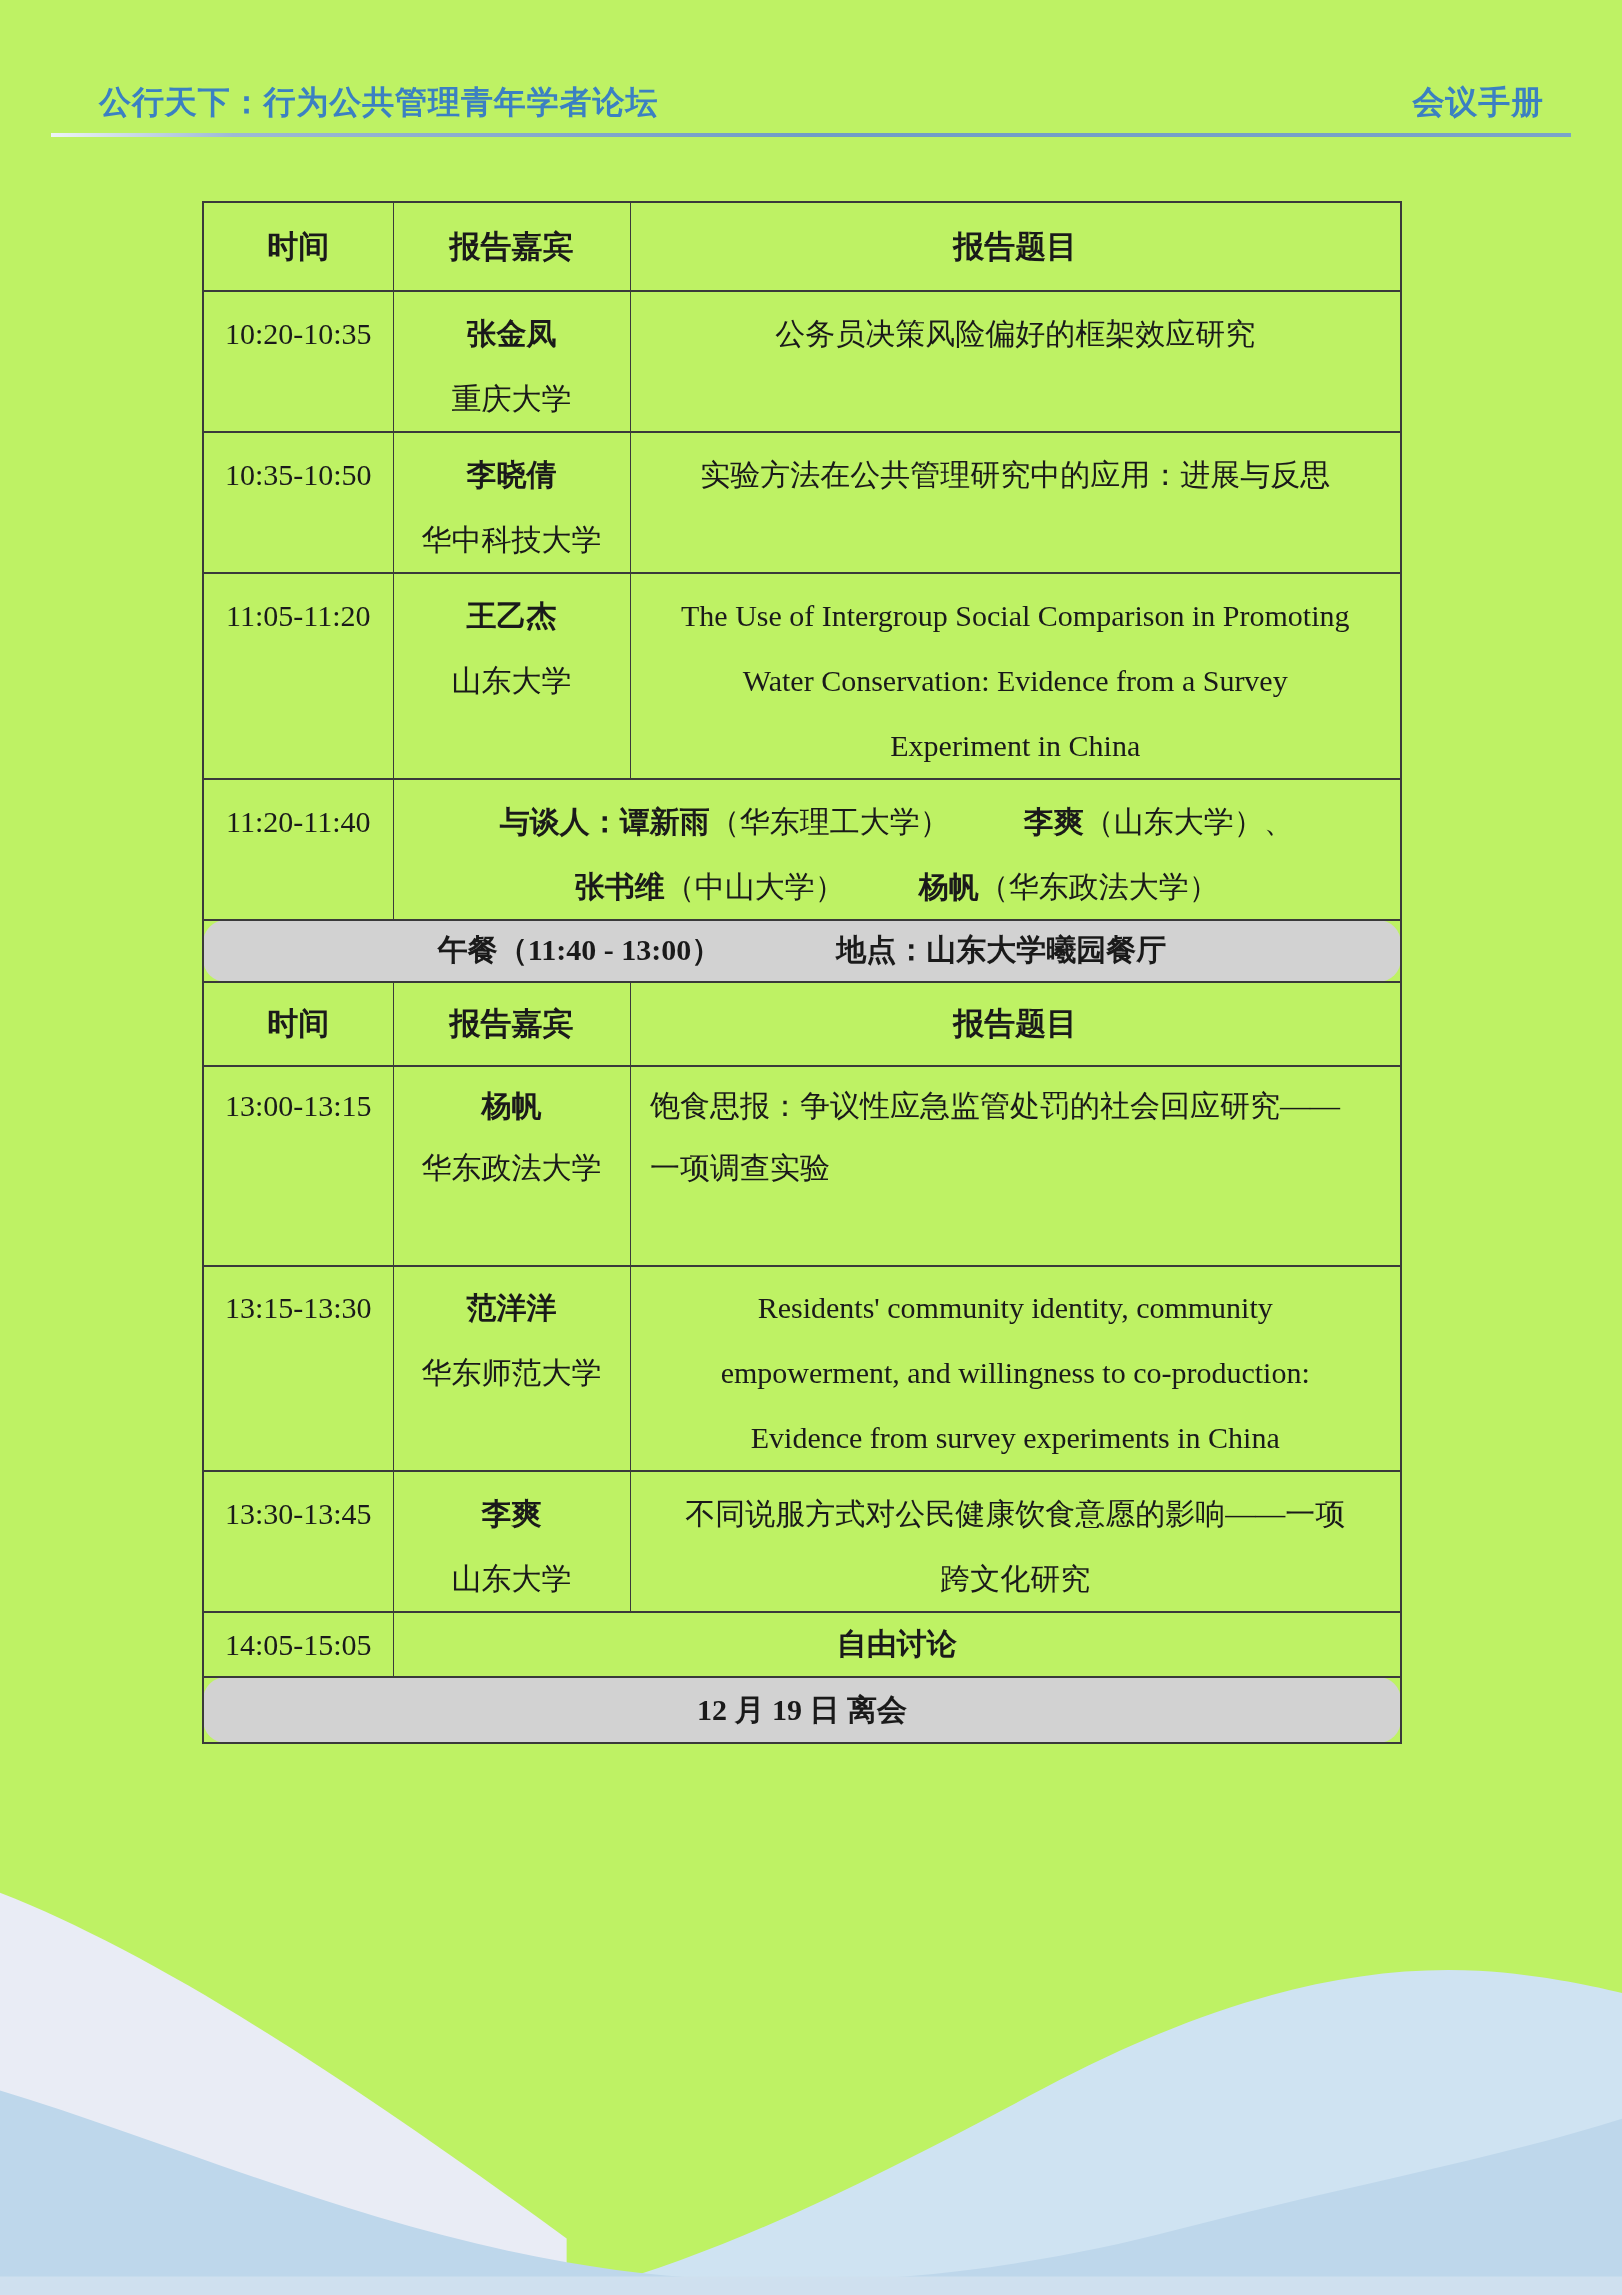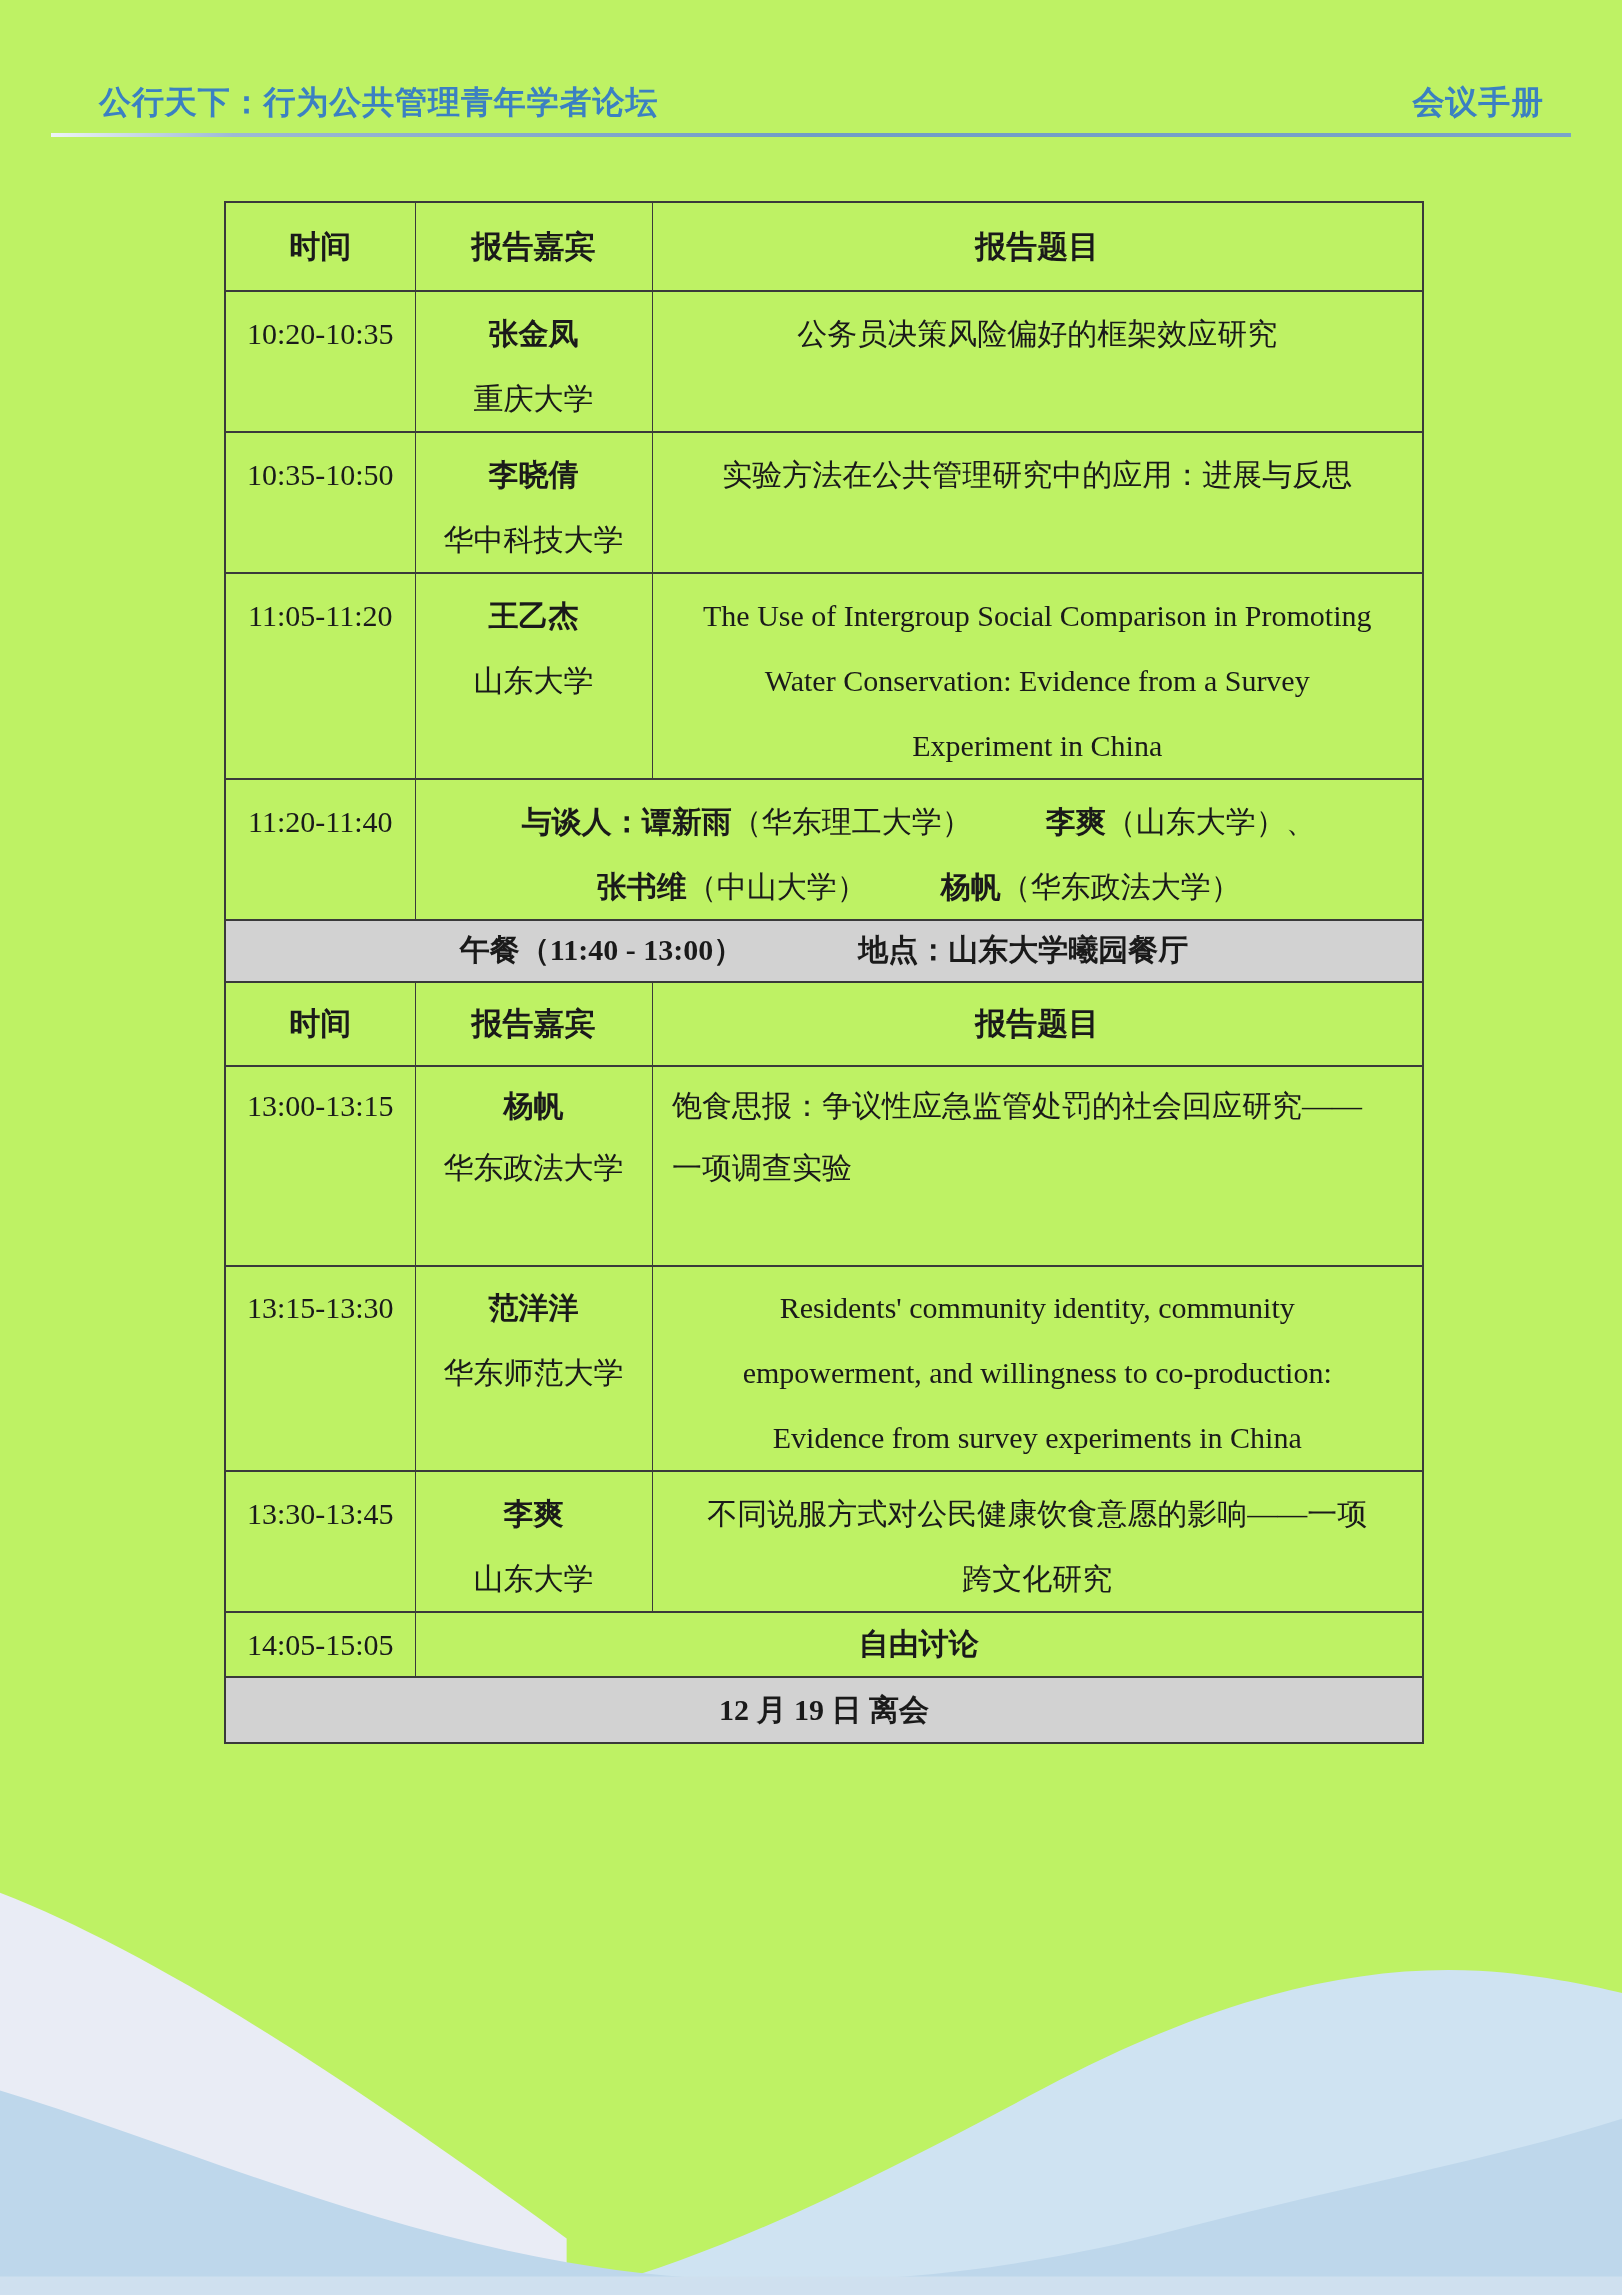--- a/index.html
+++ b/index.html
@@ -18,21 +18,21 @@
   .ph-left, .ph-right {
     font-family:"Liberation Sans","DejaVu Sans",sans-serif;
     font-weight:bold; font-size:32px; color:#3b80c2; letter-spacing:0.9px;
   }
   .divider {
     position:absolute; left:51px; right:51px; top:133px; height:3.5px;
     background:linear-gradient(to right,#eef3f8 0%,#9db9d4 12%,#6f9cc7 50%,#7aa3c9 100%);
   }
   
   table.schedule {
-    position:absolute; left:224px; top:201px;
+    position:absolute; left:202px; top:201px;
     width:1199px; border-collapse:collapse; table-layout:fixed;
     border:2.7px solid #3a3a3a;
     font-size:30px;
   }
   col.c-time { width:190px; }
   col.c-speaker { width:237px; }
   col.c-title { width:771px; }
   td {
     border-left:1.8px solid #3a3a3a; border-right:1.8px solid #3a3a3a;
     border-top:2.7px solid #3a3a3a; border-bottom:2.7px solid #3a3a3a;
@@ -45,21 +45,21 @@
   .lines { padding-top:8.9px; line-height:65px; }
   .lines.tight { line-height:62px; }
   .name { font-weight:bold; }
   td.title-left { text-align:left; padding:0 19.5px; }
   td.mid { vertical-align:middle; }
   .seg-bold { font-weight:bold; }
   .gap  { display:inline-block; width:74px; }
   .gap2 { display:inline-block; width:50px; }
   .gap-lg { display:inline-block; width:115px; }
   tr.gray-row td {
-    background:#d2d2d2; vertical-align:middle; font-weight:bold;
+    background:#d2d2d2; vertical-align:middle; font-weight:bold;border-radius:23px;
   }
   
   .waves { position:absolute; left:0; top:1853px; width:1622px; height:443px; display:block; }
 </style>
 </head>
 <body>
 
 <div class="page">
 
   <div class="page-header">

